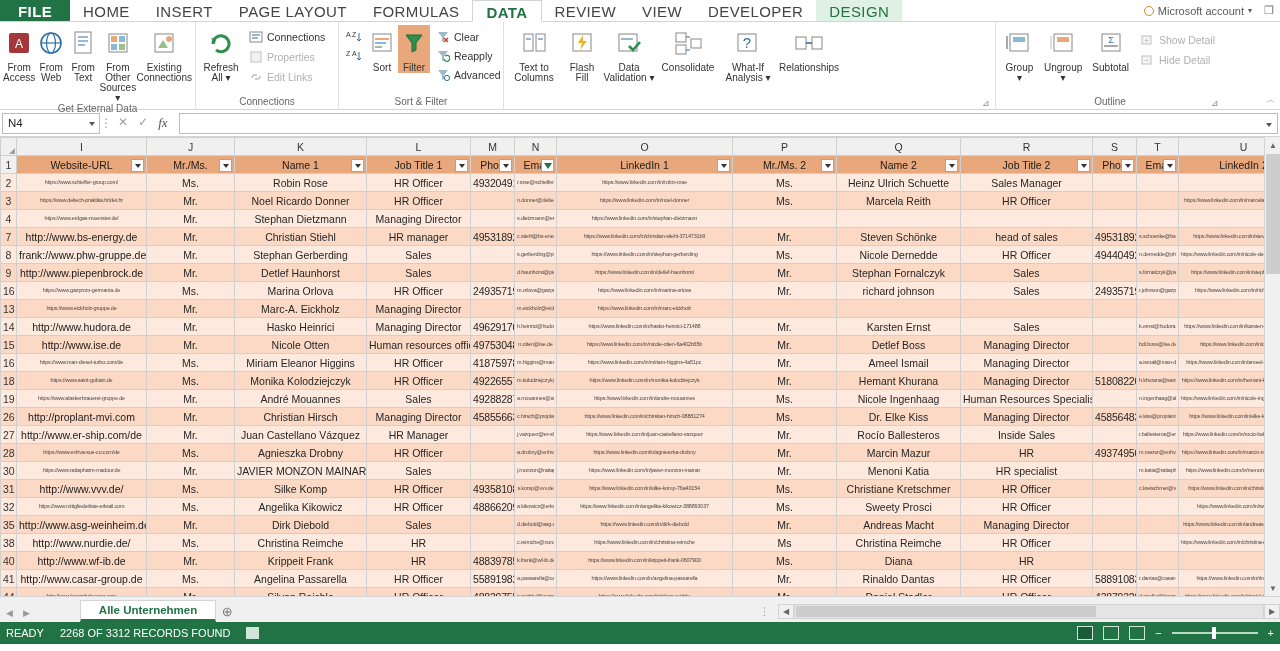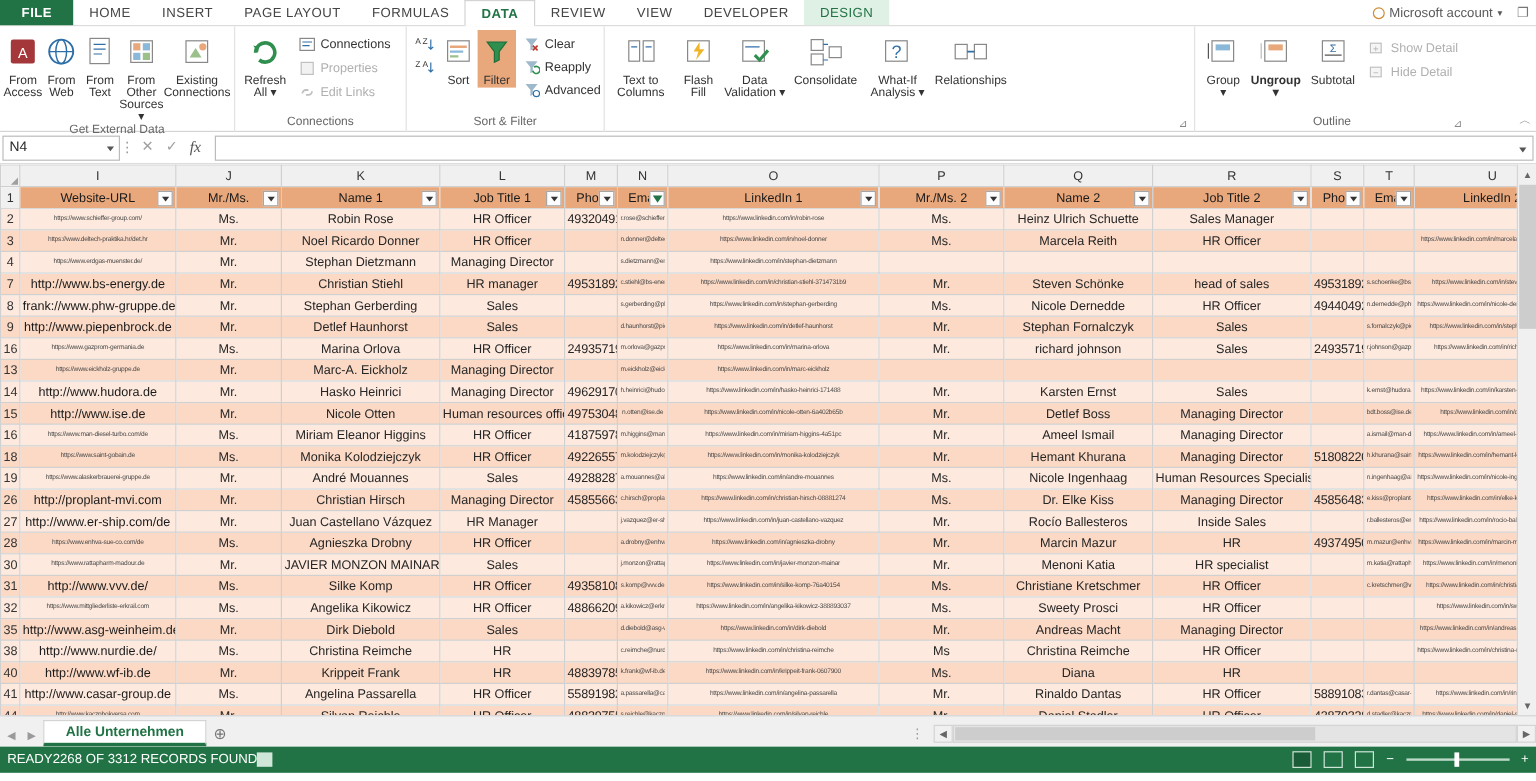--- a/index.html
+++ b/index.html
@@ -16,21 +16,21 @@
   .tabbar {
     height: 22px;
     background: #ffffff;
     display: flex;
     align-items: stretch;
     border-bottom: 1px solid #d4d4d4;
     position: relative;
   }
   .tab {
     padding: 4px 13px 3px 13px;
-    font-size: 11px;
+    font-size: 15px;
     color: #444;
     letter-spacing: .4px;
     line-height: 15px;
     cursor: default;
   }
   .tab.file {
     background: #217346;
     color: #fff;
     font-weight: bold;
     padding: 4px 18px 3px 18px;
@@ -306,20 +306,21 @@
   .navbtns { display: flex; align-items: center; padding: 0 6px 4px 6px; gap: 10px; color: #9a9a9a; font-size: 9px; }
   .sheettab {
     background: #fff;
     border: 1px solid #d4d4d4;
     border-bottom: 3px solid #217346;
     padding: 3px 18px 3px 18px;
     font-size: 11.5px;
     color: #217346;
     font-weight: bold;
     margin-bottom: 0;
+    margin-left: 44px;
   }
   .addsheet {
     width: 22px; height: 22px;
     display: flex; align-items: center; justify-content: center;
     color: #777; font-size: 13px;
   }
   .hscrollwrap {
     margin-left: auto;
     display: flex; align-items: center;
     height: 16px;
@@ -346,21 +347,21 @@
   
   .statusbar {
     height: 22px;
     background: #217346;
     color: #fff;
     display: flex;
     align-items: center;
     font-size: 11px;
     padding: 0 6px;
   }
-  .status-left { display: flex; align-items: flex-end; }
+  .status-left { display: flex; align-items: flex-end; gap: 16px; }
   .status-right { margin-left: auto; display: flex; align-items: center; gap: 10px; }
   .viewbtn { width: 16px; height: 14px; border: 1px solid #cfe5d8; position: relative; }
   .viewbtn.sel { background: #1b5c38; }
   .zoomtrack {
     width: 86px; height: 2px; background: #bcd9c8; position: relative;
   }
   .zoomthumb {
     position: absolute; left: 40px; top: -5px;
     width: 4px; height: 12px; background: #fff;
   }
@@ -648,21 +649,21 @@
         <span class="ico"><svg width="32" height="32">
               <rect x="7" y="6" width="18" height="17" fill="#fff" stroke="#888"></rect>
               <rect x="10" y="9" width="12" height="5" fill="#89b8d8"></rect>
               <path d="M4 8 v13" stroke="#555"></path>
             </svg></span>
         <span class="lbl">
             <span>Group</span>
             <span>▾</span>
           </span>
       </div>
-      <div class="bigbtn" style="width:48px;font-weight:bold;">
+      <div class="bigbtn" style="width:48px;">
         <span class="ico"><svg width="32" height="32">
               <rect x="7" y="6" width="18" height="17" fill="#fff" stroke="#888"></rect>
               <rect x="10" y="9" width="12" height="5" fill="#e8a87c"></rect>
               <path d="M4 8 v13" stroke="#bbb"></path>
             </svg></span>
         <span class="lbl">
             <span>Ungroup</span>
             <span>▾</span>
           </span>
       </div>

